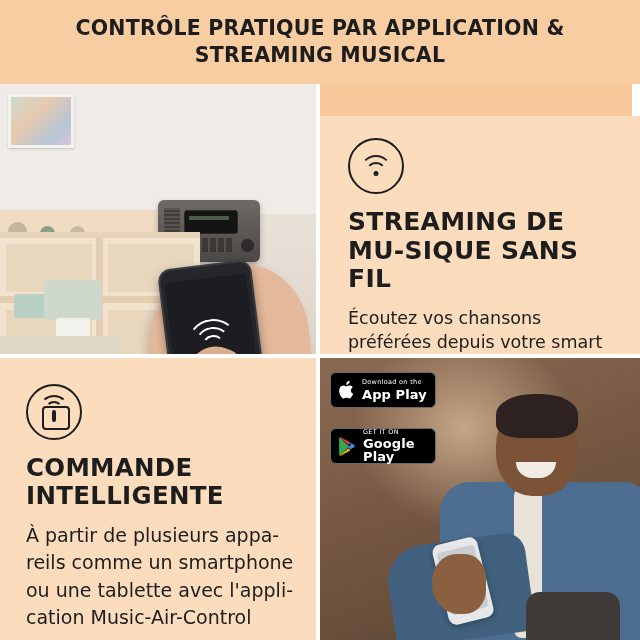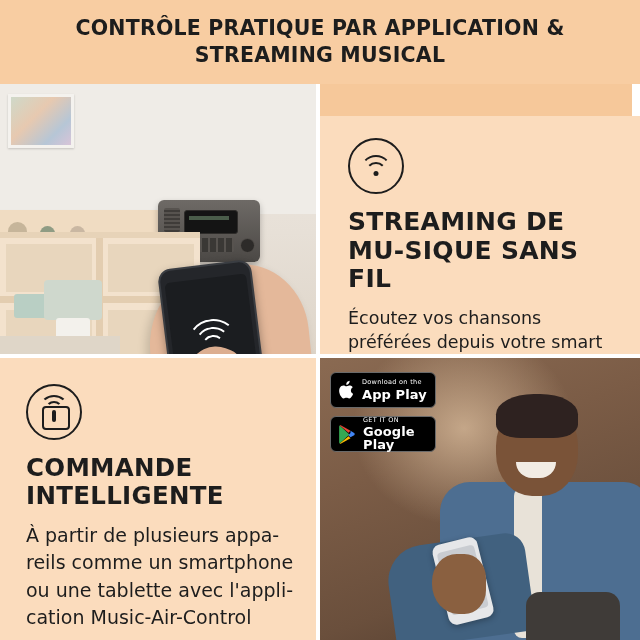--- a/index.html
+++ b/index.html
@@ -330,21 +330,21 @@
     background: #c9ccd1; border-radius: 4px;
   }
   .speaker-blob {
     position: absolute; left: 206px; top: 234px; width: 94px; height: 52px;
     background: #3f3b38; border-radius: 14px 14px 0 0;
   }
 
   
   .badges {
     position: absolute; left: 10px; top: 14px;
-    display: flex; flex-direction: column; gap: 8px;
+    display: flex; flex-direction: column; gap: 20px;
   }
   .badge {
     width: 106px; height: 36px;
     background: #000000;
     border: 1px solid #6a6a6a;
     border-radius: 6px;
     display: flex;
     align-items: center;
     padding: 0 7px;
     box-sizing: border-box;

